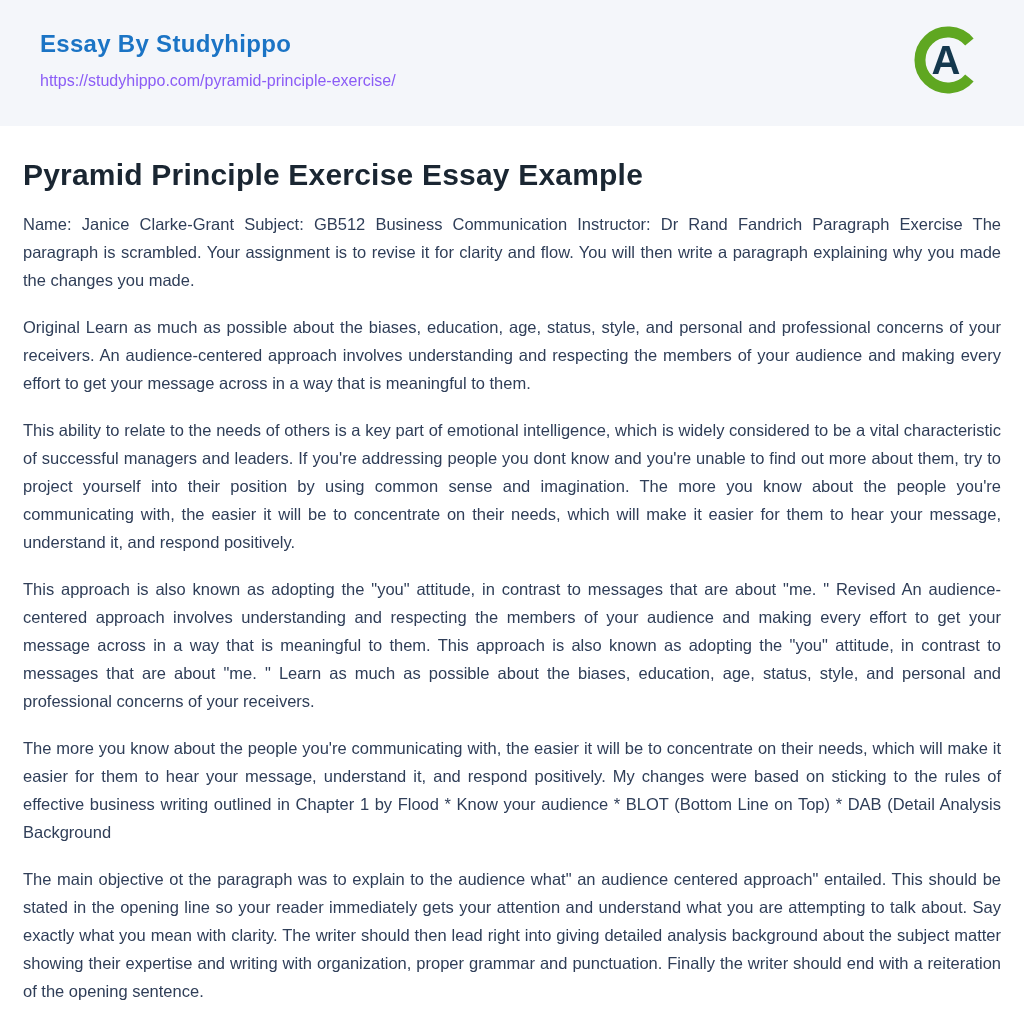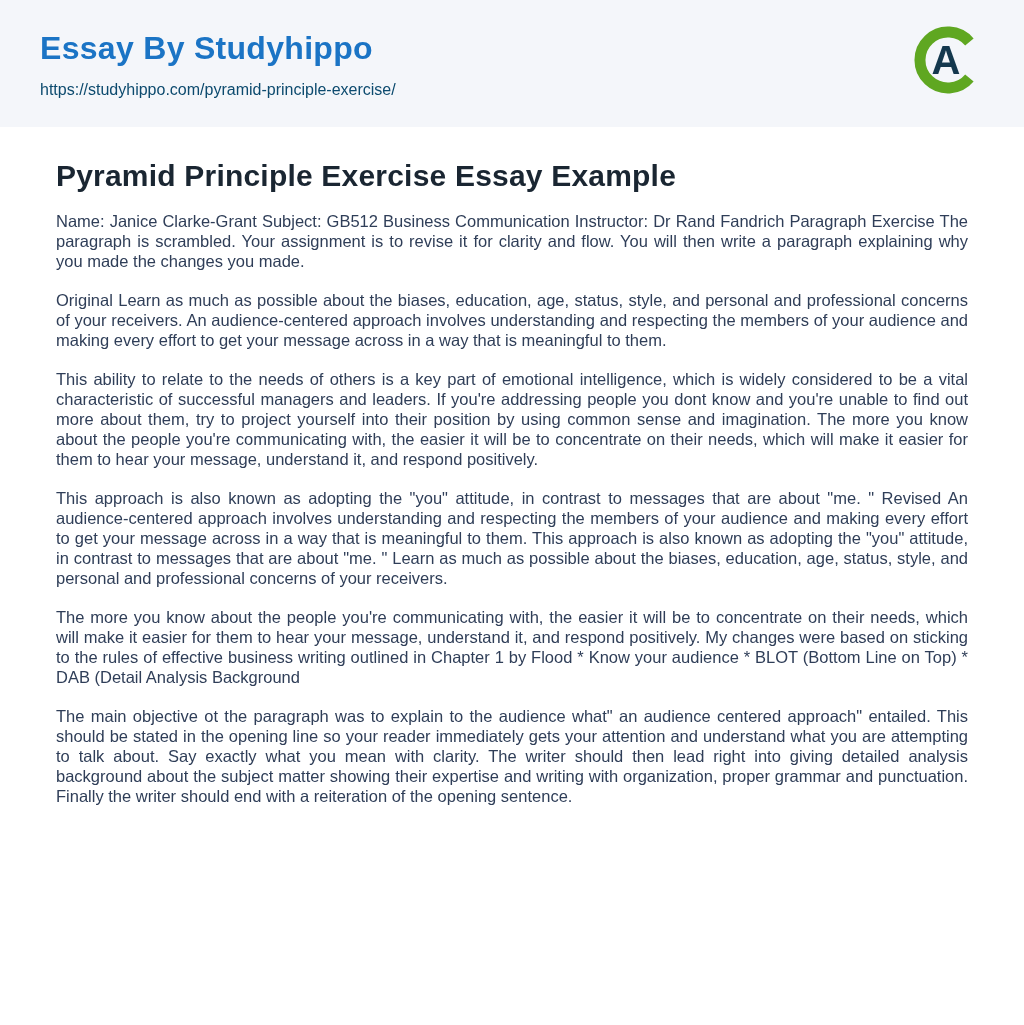--- a/index.html
+++ b/index.html
@@ -16,57 +16,57 @@
   .top-banner {
     background: #f4f6fa;
     padding: 26px 38px 28px 40px;
     display: flex;
     justify-content: space-between;
     align-items: flex-start;
     box-sizing: border-box;
   }
   .head-text { display: flex; flex-direction: column; }
   .site-title {
-    font-size: 32px;
+    font-size: 24px;
     font-weight: bold;
     color: #1b74c5;
     letter-spacing: 0.3px;
     text-decoration: none;
     margin: 4px 0 14px 0;
     cursor: pointer;
   }
   .page-url {
     font-size: 16px;
-    color: #0c4a6e;
+    color: #8b5cf6;
     text-decoration: none;
     cursor: pointer;
   }
   .logo-wrap {
     position: relative;
     width: 76px;
     height: 76px;
     margin-top: -4px;
   }
   .logo-wrap svg { display: block; }
 
   
   .article {
-    padding: 0 56px;
+    padding: 0 23px;
     box-sizing: border-box;
   }
   .essay-title {
     font-size: 30px;
     font-weight: bold;
     color: #1a2632;
     letter-spacing: 0.2px;
     margin: 32px 0 18px 0;
   }
   .essay-paragraph {
     font-size: 16.5px;
-    line-height: 20px;
+    line-height: 28px;
     color: #2f3e58;
     text-align: justify;
     margin: 0 0 19px 0;
   }
 </style>
 </head>
 <body>
 
 <header class="top-banner">
   <div class="head-text">

